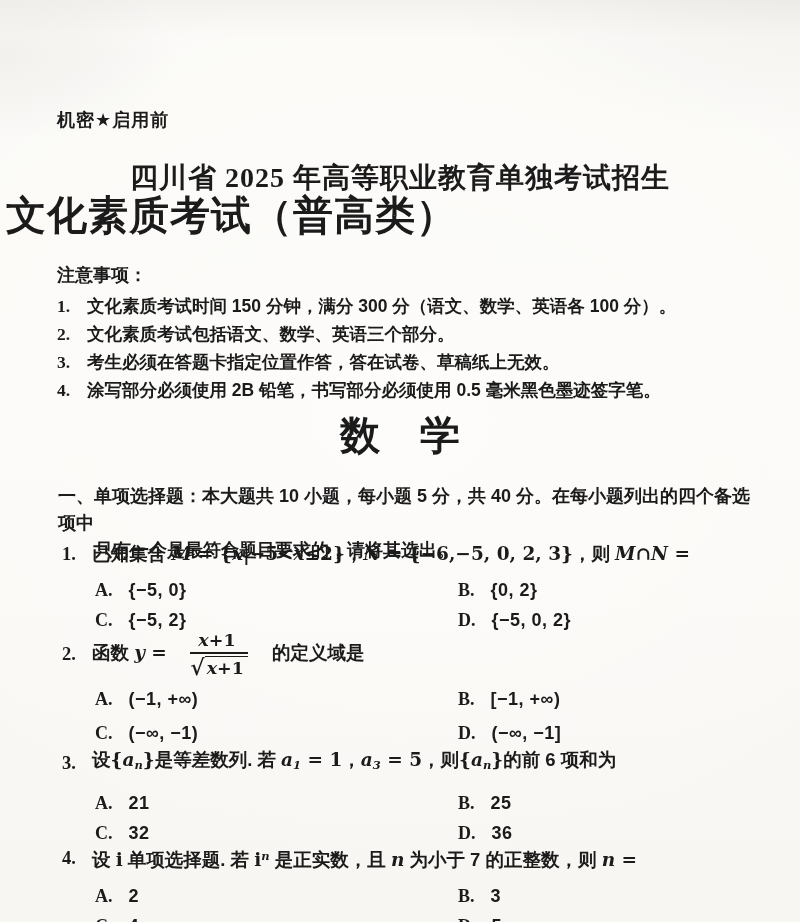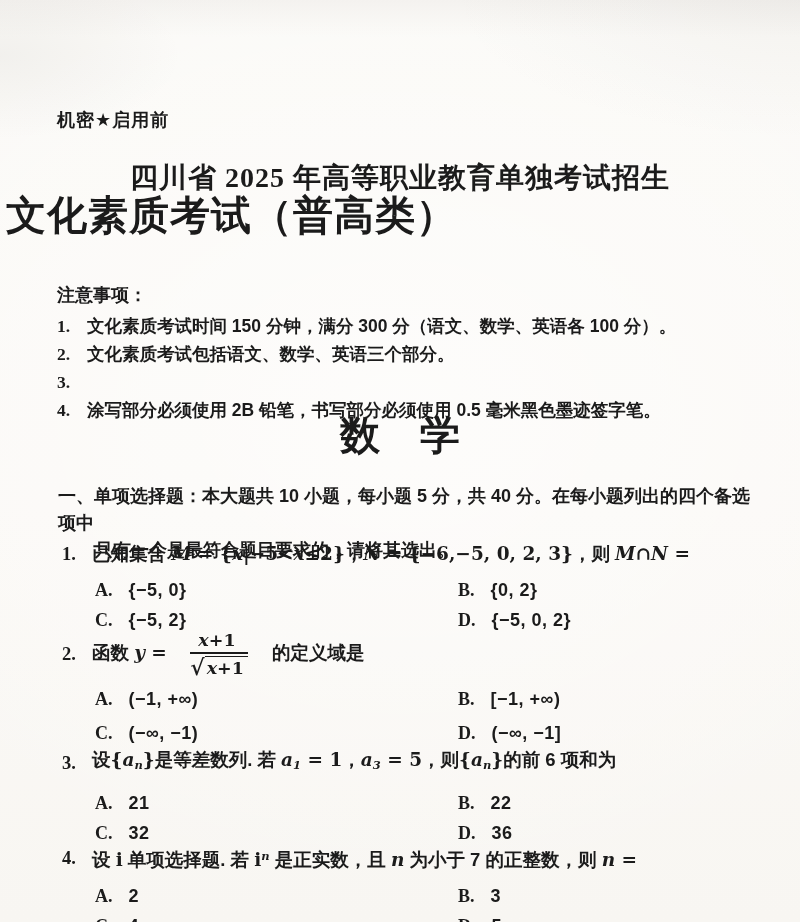--- a/index.html
+++ b/index.html
@@ -31,21 +31,21 @@
     position: absolute; left: 0; top: 159px; width: 100%;
     text-align: center; font-family: "Liberation Serif", "DejaVu Serif", serif;
     font-size: 28px; font-weight: 700; letter-spacing: 1px;
   }
   .title2 {
     position: absolute; left: 0; top: 188px; width: 100%;
     text-align: left; font-family: "Liberation Serif", "DejaVu Serif", serif;
     font-size: 40px; font-weight: 700; letter-spacing: 1px; padding-left: 6px;
   }
   .notice { position: absolute; left: 57px; top: 263px; width: 700px; }
-  .notice-heading { font-size: 18px; font-weight: 700; margin-bottom: 5px; margin-top: 20px; }
+  .notice-heading { font-size: 18px; font-weight: 700; margin-bottom: 5px; }
   .notice-item { display: flex; font-size: 17.5px; font-weight: 700; line-height: 28px; }
   .notice-item .n-num { width: 30px; flex: none; font-weight: 600; font-family: "Liberation Serif", "DejaVu Serif", serif; }
   .subject-title {
     position: absolute; left: 0; top: 408px; width: 100%;
     text-align: center; font-family: "Liberation Serif", "DejaVu Serif", serif;
     font-size: 40px; font-weight: 700;
   }
   .section-head {
     position: absolute; left: 58px; top: 483px; width: 695px;
     font-size: 18px; font-weight: 700; line-height: 27px;
@@ -95,20 +95,21 @@
   <div class="notice-item">
     <span class="n-num">1.</span>
     <span class="n-text">文化素质考试时间 150 分钟，满分 300 分（语文、数学、英语各 100 分）。</span>
   </div>
   <div class="notice-item">
     <span class="n-num">2.</span>
     <span class="n-text">文化素质考试包括语文、数学、英语三个部分。</span>
   </div>
   <div class="notice-item">
     <span class="n-num">3.</span>
+    <span class="n-text">考生必须在答题卡指定位置作答，答在试卷、草稿纸上无效。</span>
   </div>
   <div class="notice-item">
     <span class="n-num">4.</span>
     <span class="n-text">涂写部分必须使用 2B 铅笔，书写部分必须使用 0.5 毫米黑色墨迹签字笔。</span>
   </div>
 </div>
 
 <div class="subject-title">数　学</div>
 
 <div class="section-head">
@@ -185,21 +186,21 @@
     <span class="q-stem"><span class="seg-cn">设</span><span class="seg-m">{</span><span class="seg-it">a</span><span class="seg-sub">n</span><span class="seg-m">}</span><span class="seg-cn">是等差数列. 若 </span><span class="seg-it">a</span><span class="seg-sub">1</span><span class="seg-m"> = 1</span><span class="seg-cn">，</span><span class="seg-it">a</span><span class="seg-sub">3</span><span class="seg-m"> = 5</span><span class="seg-cn">，则</span><span class="seg-m">{</span><span class="seg-it">a</span><span class="seg-sub">n</span><span class="seg-m">}</span><span class="seg-cn">的前 6 项和为</span></span>
   </div>
   <div class="options" style="margin-top:12px;">
     <div class="opt-row">
       <span class="opt-cell">
         <span class="opt-label">A.</span>
         <span class="opt-value">21</span>
       </span>
       <span class="opt-cell right">
         <span class="opt-label">B.</span>
-        <span class="opt-value">22</span>
+        <span class="opt-value">25</span>
       </span>
     </div>
     <div class="opt-row">
       <span class="opt-cell">
         <span class="opt-label">C.</span>
         <span class="opt-value">32</span>
       </span>
       <span class="opt-cell right">
         <span class="opt-label">D.</span>
         <span class="opt-value">36</span>

